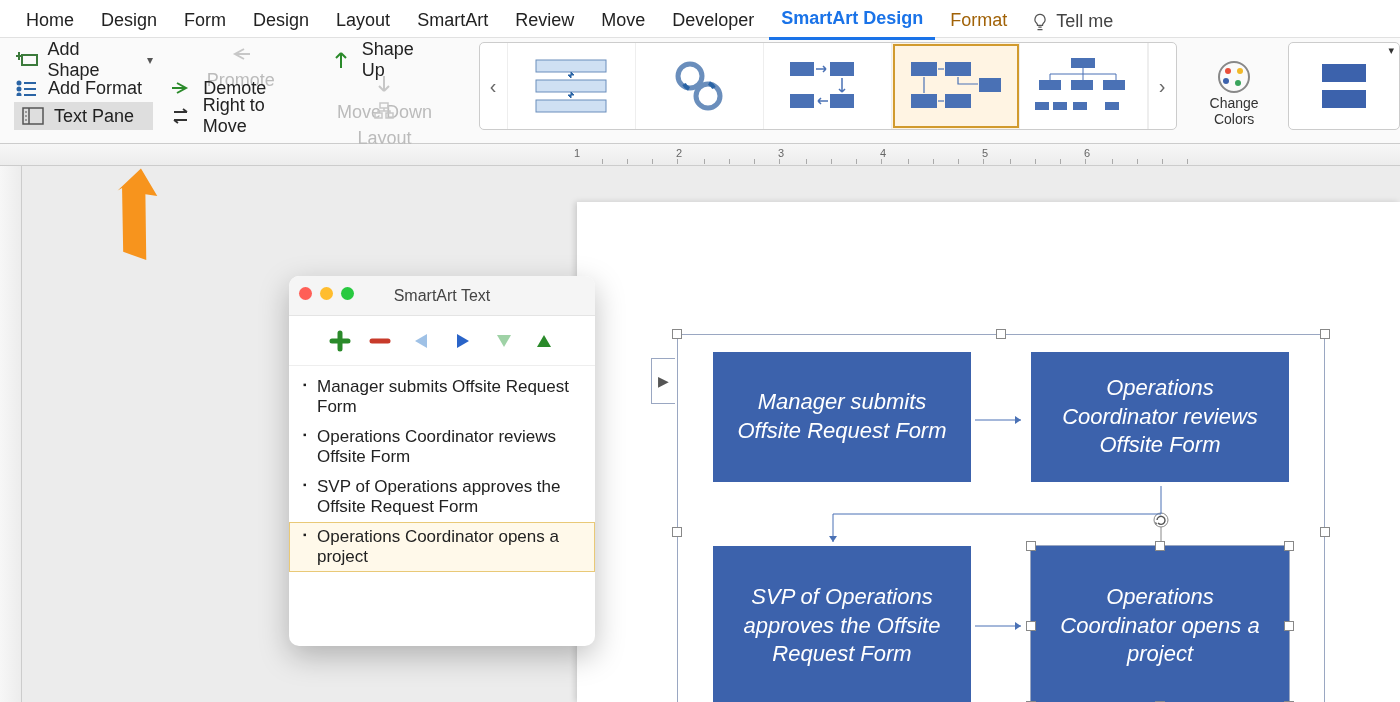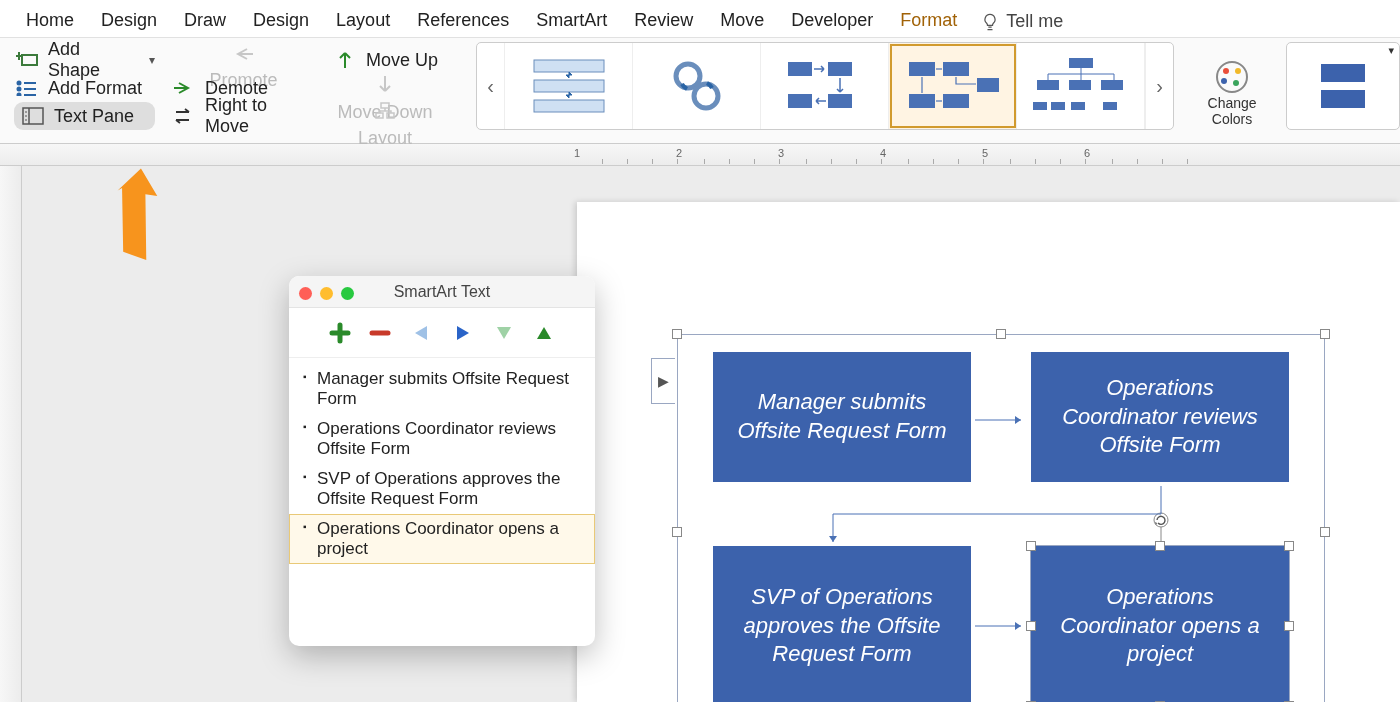--- a/index.html
+++ b/index.html
@@ -47,21 +47,21 @@
   border-bottom: 1px solid #ccc;
   padding: 4px 0 0 6px;
 }
 .rg { display: flex; flex-direction: column; padding: 4px 8px; }
 .rg-row { display: flex; align-items: center; gap: 8px; height: 28px; font-size: 18px; color: #222; }
 .rg-row.disabled { color: #bbb; flex-direction: column; }
 .rg-row .ic { width: 26px; display: flex; justify-content: center; }
 
 .text-pane-btn {
   background: #dedede;
-  border-radius: 9px;
+  border-radius: 0;
   padding: 2px 6px;
 }
 .chev { font-size: 12px; color: #555; margin-left: 4px;}
 
 
 .gallery {
   display: flex;
   align-items: center;
   margin-left: 30px;
   border: 1px solid #ccc;
@@ -131,21 +131,21 @@
 
 .textpane {
   position:absolute;
   left:289px; top:110px;
   width:306px; height:370px;
   background:#fff;
   border-radius:10px;
   box-shadow: 0 10px 30px rgba(0,0,0,.25);
   overflow:hidden;
 }
-.tp-title { height:32px; display:flex; align-items:center; justify-content:center; font-size:16px; color:#444; position:relative; background:#f5f5f5; border-bottom:1px solid #e4e4e4;}
+.tp-title { height:40px; display:flex; align-items:center; justify-content:center; font-size:16px; color:#444; position:relative; background:#f5f5f5; border-bottom:1px solid #e4e4e4;}
 .traffic { position:absolute; left:10px; top:11px; display:flex; gap:8px;}
 .dot{width:13px;height:13px;border-radius:50%;}
 .dot.red{background:#ff5f57;} .dot.yel{background:#ffbd2e;} .dot.grn{background:#28c940;}
 .tp-tools { height:50px; display:flex; align-items:center; justify-content:center; gap:18px; border-bottom:1px solid #eee;}
 .tp-list { padding: 6px 0; }
 .tp-item { padding: 5px 14px 5px 28px; font-size:17px; color:#222; position:relative; }
 .tp-item::before { content:"▪"; position:absolute; left:14px; top:7px; font-size:10px;}
 .tp-item.sel { background:#fff9ea; outline:1px solid #e9c977; outline-offset:-1px;}
 
 
@@ -170,28 +170,28 @@
 }
 .sa-arrow { position:absolute; }
 
 </style>
 </head>
 <body>
 
 <div class="ribbon-tabs">
   <div class="tab">Home</div>
   <div class="tab">Design</div>
-  <div class="tab">Draw</div>
+  <div class="tab">Form</div>
   <div class="tab">Design</div>
   <div class="tab">Layout</div>
-  <div class="tab">References</div>
   <div class="tab">SmartArt</div>
   <div class="tab">Review</div>
   <div class="tab">Move</div>
   <div class="tab">Developer</div>
+  <div class="tab active">SmartArt Design</div>
   <div class="tab format">Format</div>
   <div class="tell-me">
     <svg viewBox="0 0 24 24">
         <path fill="none" stroke="#555" stroke-width="1.5" d="M9 21h6M10 18h4M12 3a6 6 0 0 0-4 10.5c.8.8 1 1.5 1 2.5h6c0-1 .2-1.7 1-2.5A6 6 0 0 0 12 3z"></path>
       </svg>
     <span>Tell me</span>
   </div>
 </div>
 
 <div class="ribbon-body">
@@ -263,21 +263,21 @@
     </div>
   </div>
 
   <div class="rg">
     <div class="rg-row">
       <span class="ic">
           <svg width="16" height="20">
             <path d="M8 18 V3 M8 3 l-5 5 M8 3 l5 5" fill="none" stroke="#2a8a2a" stroke-width="2"></path>
           </svg>
         </span>
-      <span>Move Up</span>
+      <span>Shape Up</span>
     </div>
     <div class="rg-row disabled">
       <span class="ic">
           <svg width="16" height="20">
             <path d="M8 2 V17 M8 17 l-5 -5 M8 17 l5 -5" fill="none" stroke="#c7c7c7" stroke-width="2"></path>
           </svg>
         </span>
       <span>Move Down</span>
     </div>
     <div class="rg-row disabled">

